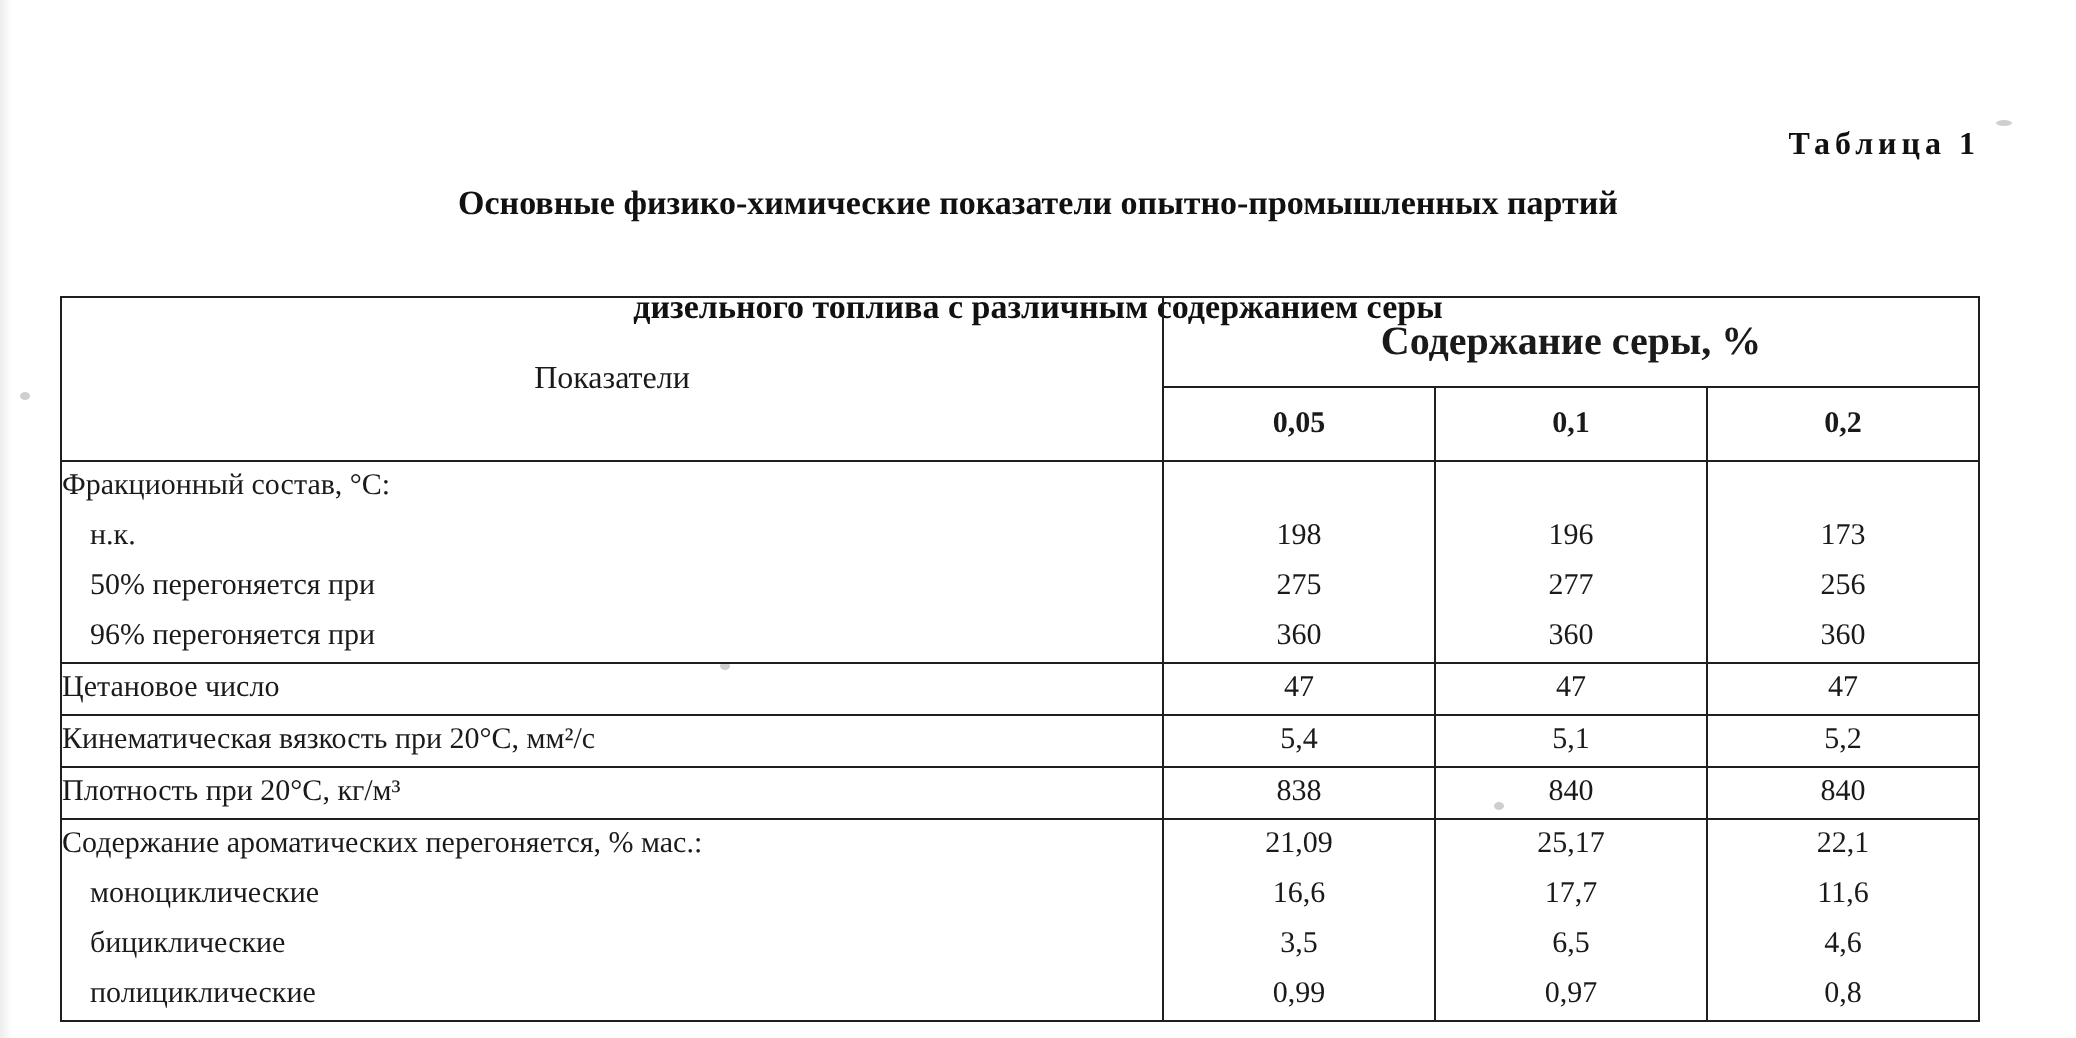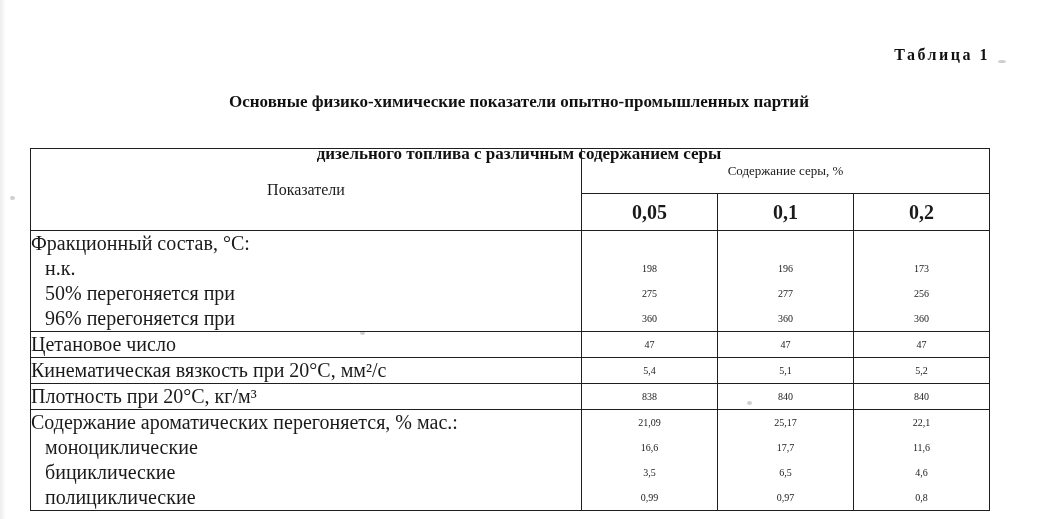--- a/index.html
+++ b/index.html
@@ -16,21 +16,21 @@
     position: relative;
   }
   .page {
     position: relative;
     width: 1038px;
     height: 519px;
     box-sizing: border-box;
   }
   .table-number {
     position: absolute;
-    top: 46px;
+    top: 64px;
     right: 48px;
     font-family: "Liberation Serif", serif;
     font-size: 16px;
     font-weight: bold;
     letter-spacing: 2.5px;
     color: #111;
   }
   .title {
     position: absolute;
     top: 88px;
@@ -65,45 +65,45 @@
   }
   th.h-param {
     width: 550px;
     text-align: center;
     font-weight: normal;
     font-size: 16px;
     height: 44px;
   }
   th.h-sulfur {
     text-align: center;
-    font-weight: normal;
-    font-size: 13px;
+    font-weight: bold;
+    font-size: 20px;
     height: 44px;
   }
   th.h-val {
     text-align: center;
     font-weight: bold;
-    font-size: 20px;
+    font-size: 15px;
     height: 36px;
     width: 136px;
   }
   td.param {
     text-align: left;
     padding-left: 8px;
     height: 25px;
-    font-size: 20px;
+    font-size: 15px;
     white-space: nowrap;
   }
   td.param.indent {
     padding-left: 14px;
   }
   td.num {
     text-align: center;
     height: 25px;
-    font-size: 10px;
+    font-size: 15px;
   }
   .nb {
     border-bottom: 0 !important;
   }
   .nt {
     border-top: 0 !important;
   }
   .speck {
     position: absolute;
     background: #cfcfcf;

